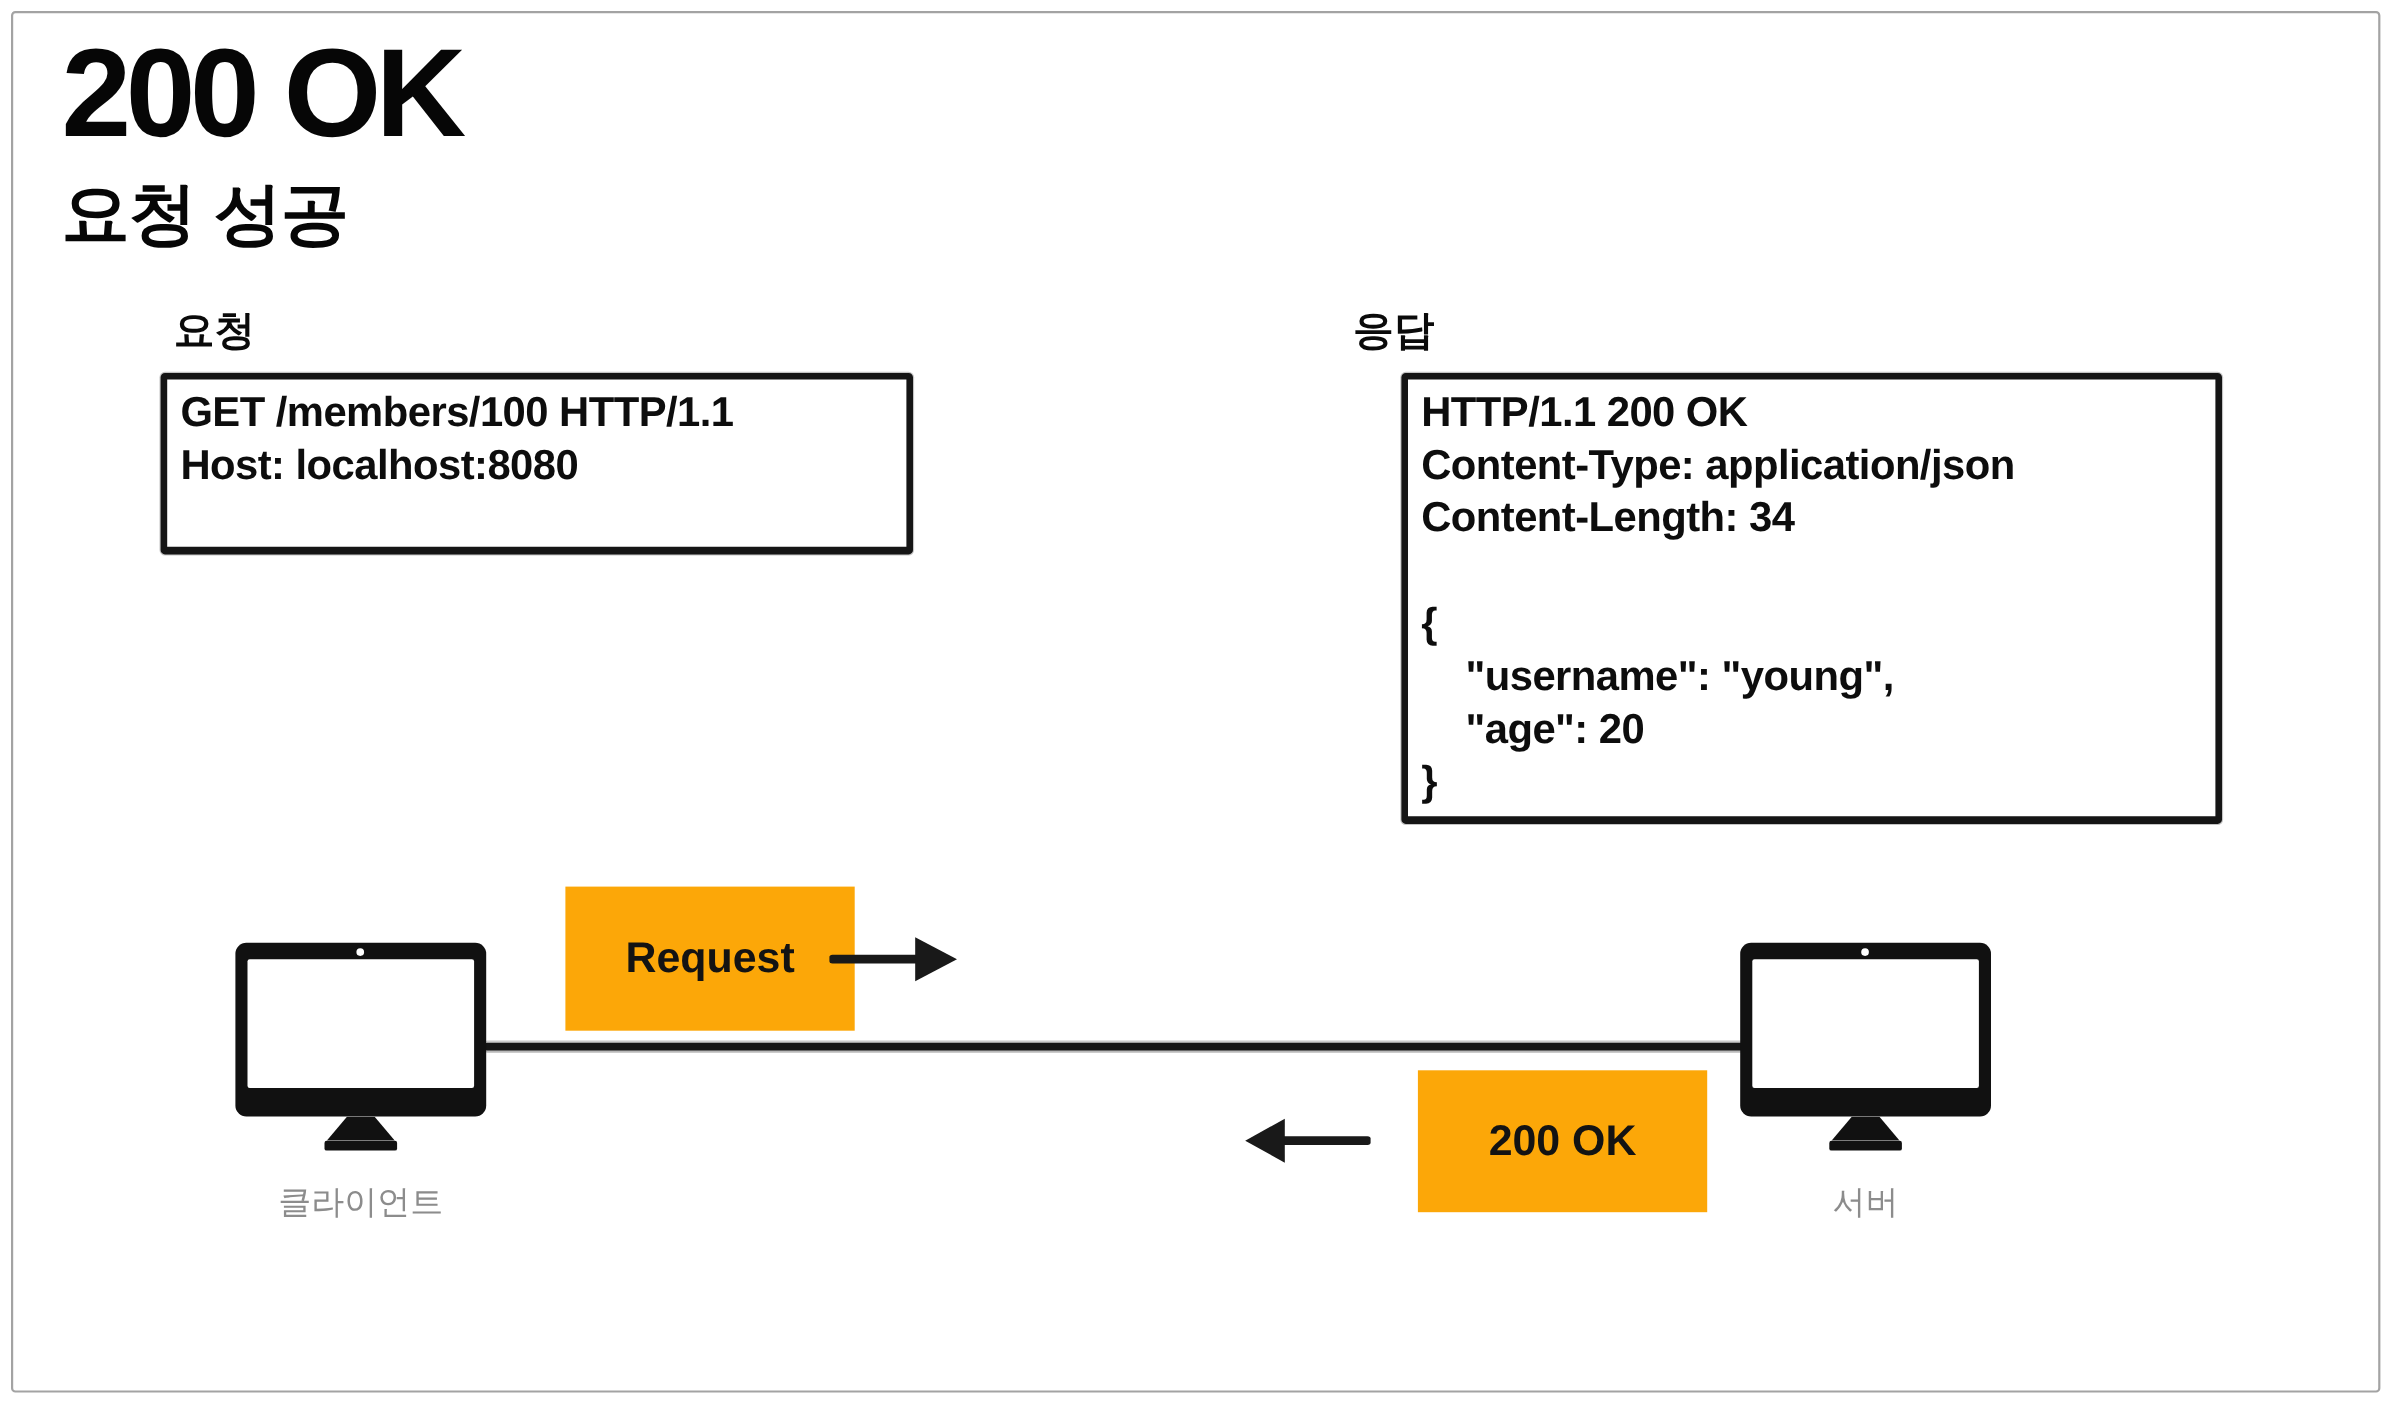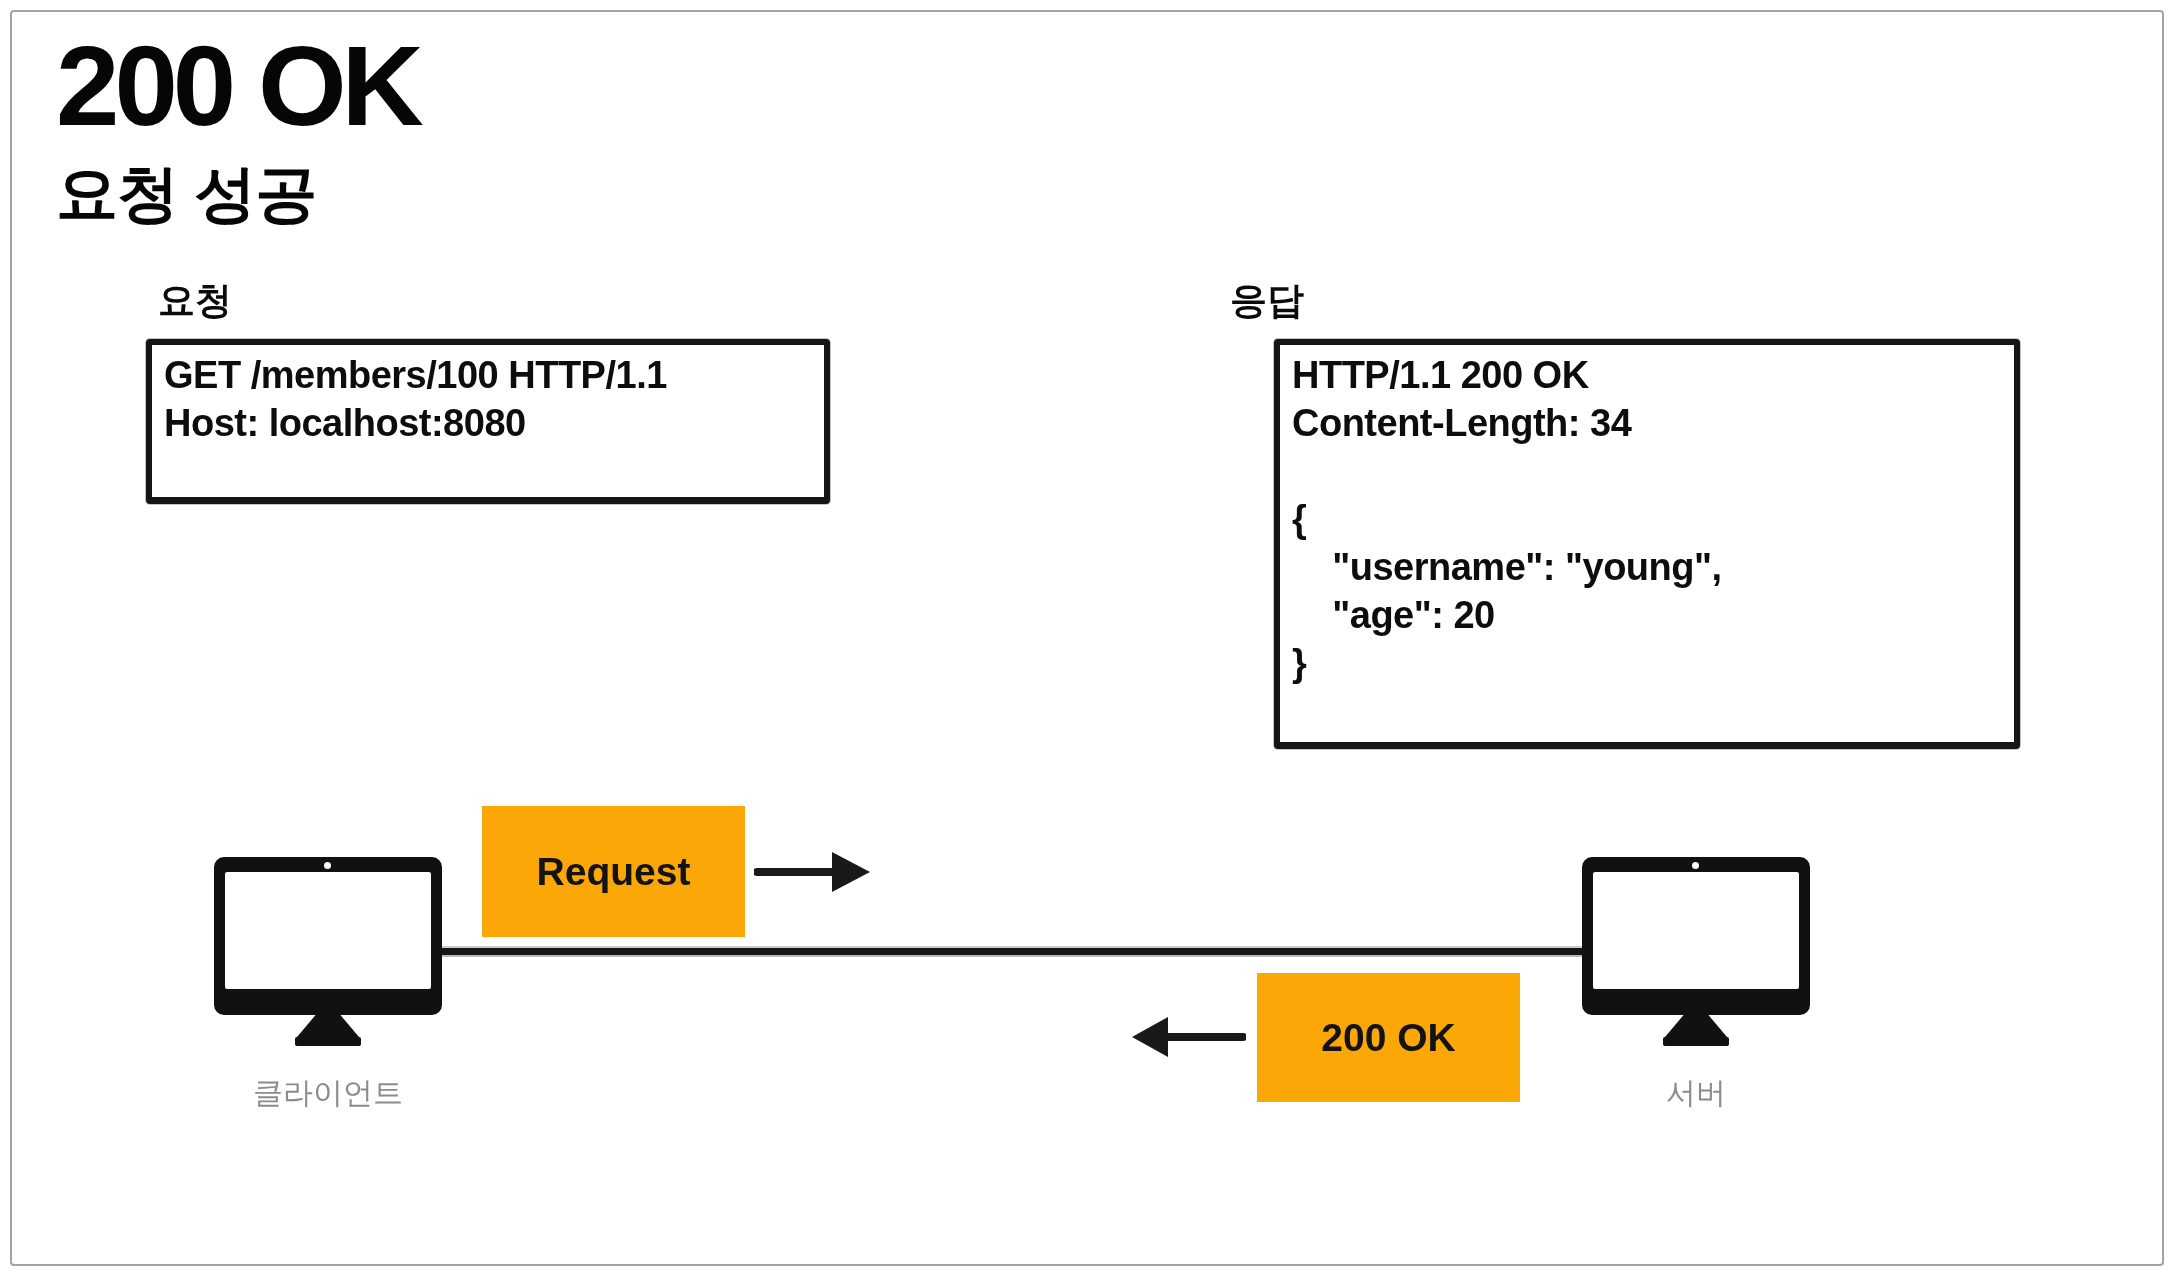--- a/index.html
+++ b/index.html
@@ -53,21 +53,21 @@
   }
   .stand-base{
     position:absolute;top:180px;left:50%;width:66px;height:9px;margin-left:-33px;background:#111111;border-radius:2px;
   }
   .device-label{
     position:absolute;top:216px;left:0;width:100%;text-align:center;
     font-size:30px;font-weight:400;color:#8c8c8c;white-space:nowrap;
   }
   .badge{
     position:absolute;background:#FCA708;display:flex;align-items:center;justify-content:center;
-    font-size:39px;font-weight:bold;color:#131313;white-space:nowrap;
+    font-size:39px;font-weight:bold;color:#131313;white-space:nowrap;margin-left:32px;
   }
   .badge-request{left:470px;top:794px;width:263px;height:131px;}
   .badge-ok{left:1245px;top:961px;width:263px;height:129px;}
   .arrow{position:absolute;}
   .arrow-right{left:742px;top:837px;}
   .arrow-left{left:1118px;top:1002px;}
 </style>
 </head>
 <body>
 
@@ -82,20 +82,21 @@
       <div class="code">
           <div class="code-line">GET /members/100 HTTP/1.1</div>
           <div class="code-line">Host: localhost:8080</div>
         </div>
     </div>
 
     <div class="panel-label resp-label">응답</div>
     <div class="sketch-box resp-box">
       <div class="code">
           <div class="code-line">HTTP/1.1 200 OK</div>
+          <div class="code-line">Content-Type: application/json</div>
           <div class="code-line">Content-Length: 34</div>
           <div class="code-line"></div>
           <div class="code-line">{</div>
           <div class="code-line">    "username": "young",</div>
           <div class="code-line">    "age": 20</div>
           <div class="code-line">}</div>
         </div>
     </div>
 
     <div class="net-line"></div>

